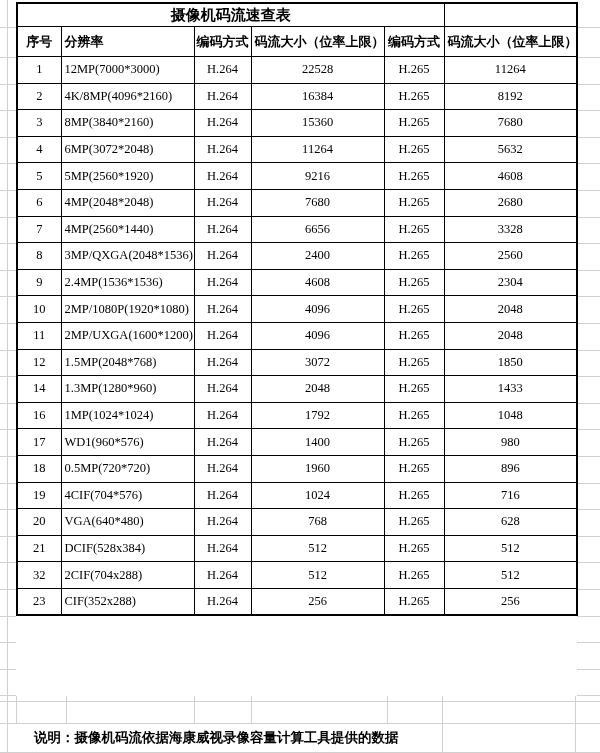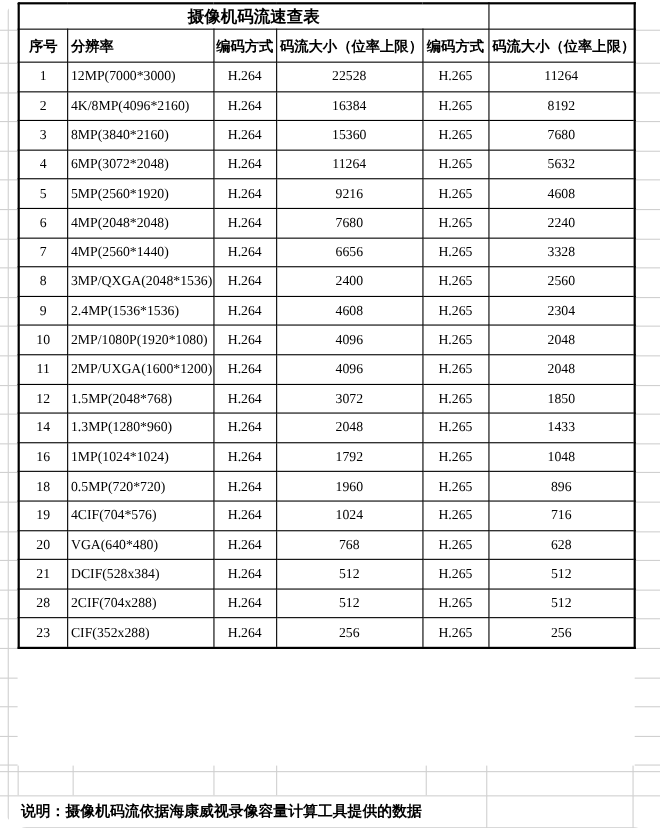--- a/index.html
+++ b/index.html
@@ -3,21 +3,20 @@
 <meta charset="utf-8">
 <style>
   html,body{margin:0;padding:0;background:#fff;}
   .sheet{
     position:relative;
     width:600px;height:753px;
     background:#ffffff;
     font-family:"Liberation Serif","DejaVu Serif",serif;
     color:#000;
     overflow:hidden;
-    border-radius:27px;
   }
   .gridline{position:absolute;background:#d0d0d0;}
   table.main{
     position:absolute;left:16px;top:2px;
     width:561px;
     border-collapse:collapse;
     table-layout:fixed;
     background:#fff;
     border:2px solid #000;
   }
@@ -34,21 +33,21 @@
   .title-side{height:22px;}
   thead th{
     font-size:13px;font-weight:bold;height:29px;text-align:center;
   }
   thead th.h-left{text-align:left;padding-left:3px;}
   tbody td{
     font-size:12.5px;height:25.6px;text-align:center;
   }
   tbody td.c-res{text-align:left;padding-left:3px;}
   .note{
-    position:absolute;left:19px;top:724px;height:28px;line-height:28px;
+    position:absolute;left:34px;top:724px;height:28px;line-height:28px;
     font-weight:bold;font-size:13.5px;white-space:nowrap;
   }
 </style>
 </head>
 <body>
 
 <div class="sheet">
   <div id="faint-grid">
       <div class="gridline" style="left: 7px; top: 0px; width: 1px; height: 753px;"></div>
       <div class="gridline" style="left: 0px; top: 27px; width: 16px; height: 1px;"></div>
@@ -180,21 +179,21 @@
           <td>9216</td>
           <td>H.265</td>
           <td>4608</td>
         </tr>
         <tr>
           <td>6</td>
           <td class="c-res">4MP(2048*2048)</td>
           <td>H.264</td>
           <td>7680</td>
           <td>H.265</td>
-          <td>2240</td>
+          <td>2680</td>
         </tr>
         <tr>
           <td>7</td>
           <td class="c-res">4MP(2560*1440)</td>
           <td>H.264</td>
           <td>6656</td>
           <td>H.265</td>
           <td>3328</td>
         </tr>
         <tr>
@@ -247,20 +246,28 @@
         </tr>
         <tr>
           <td>16</td>
           <td class="c-res">1MP(1024*1024)</td>
           <td>H.264</td>
           <td>1792</td>
           <td>H.265</td>
           <td>1048</td>
         </tr>
         <tr>
+          <td>17</td>
+          <td class="c-res">WD1(960*576)</td>
+          <td>H.264</td>
+          <td>1400</td>
+          <td>H.265</td>
+          <td>980</td>
+        </tr>
+        <tr>
           <td>18</td>
           <td class="c-res">0.5MP(720*720)</td>
           <td>H.264</td>
           <td>1960</td>
           <td>H.265</td>
           <td>896</td>
         </tr>
         <tr>
           <td>19</td>
           <td class="c-res">4CIF(704*576)</td>
@@ -279,21 +286,21 @@
         </tr>
         <tr>
           <td>21</td>
           <td class="c-res">DCIF(528x384)</td>
           <td>H.264</td>
           <td>512</td>
           <td>H.265</td>
           <td>512</td>
         </tr>
         <tr>
-          <td>28</td>
+          <td>32</td>
           <td class="c-res">2CIF(704x288)</td>
           <td>H.264</td>
           <td>512</td>
           <td>H.265</td>
           <td>512</td>
         </tr>
         <tr>
           <td>23</td>
           <td class="c-res">CIF(352x288)</td>
           <td>H.264</td>

